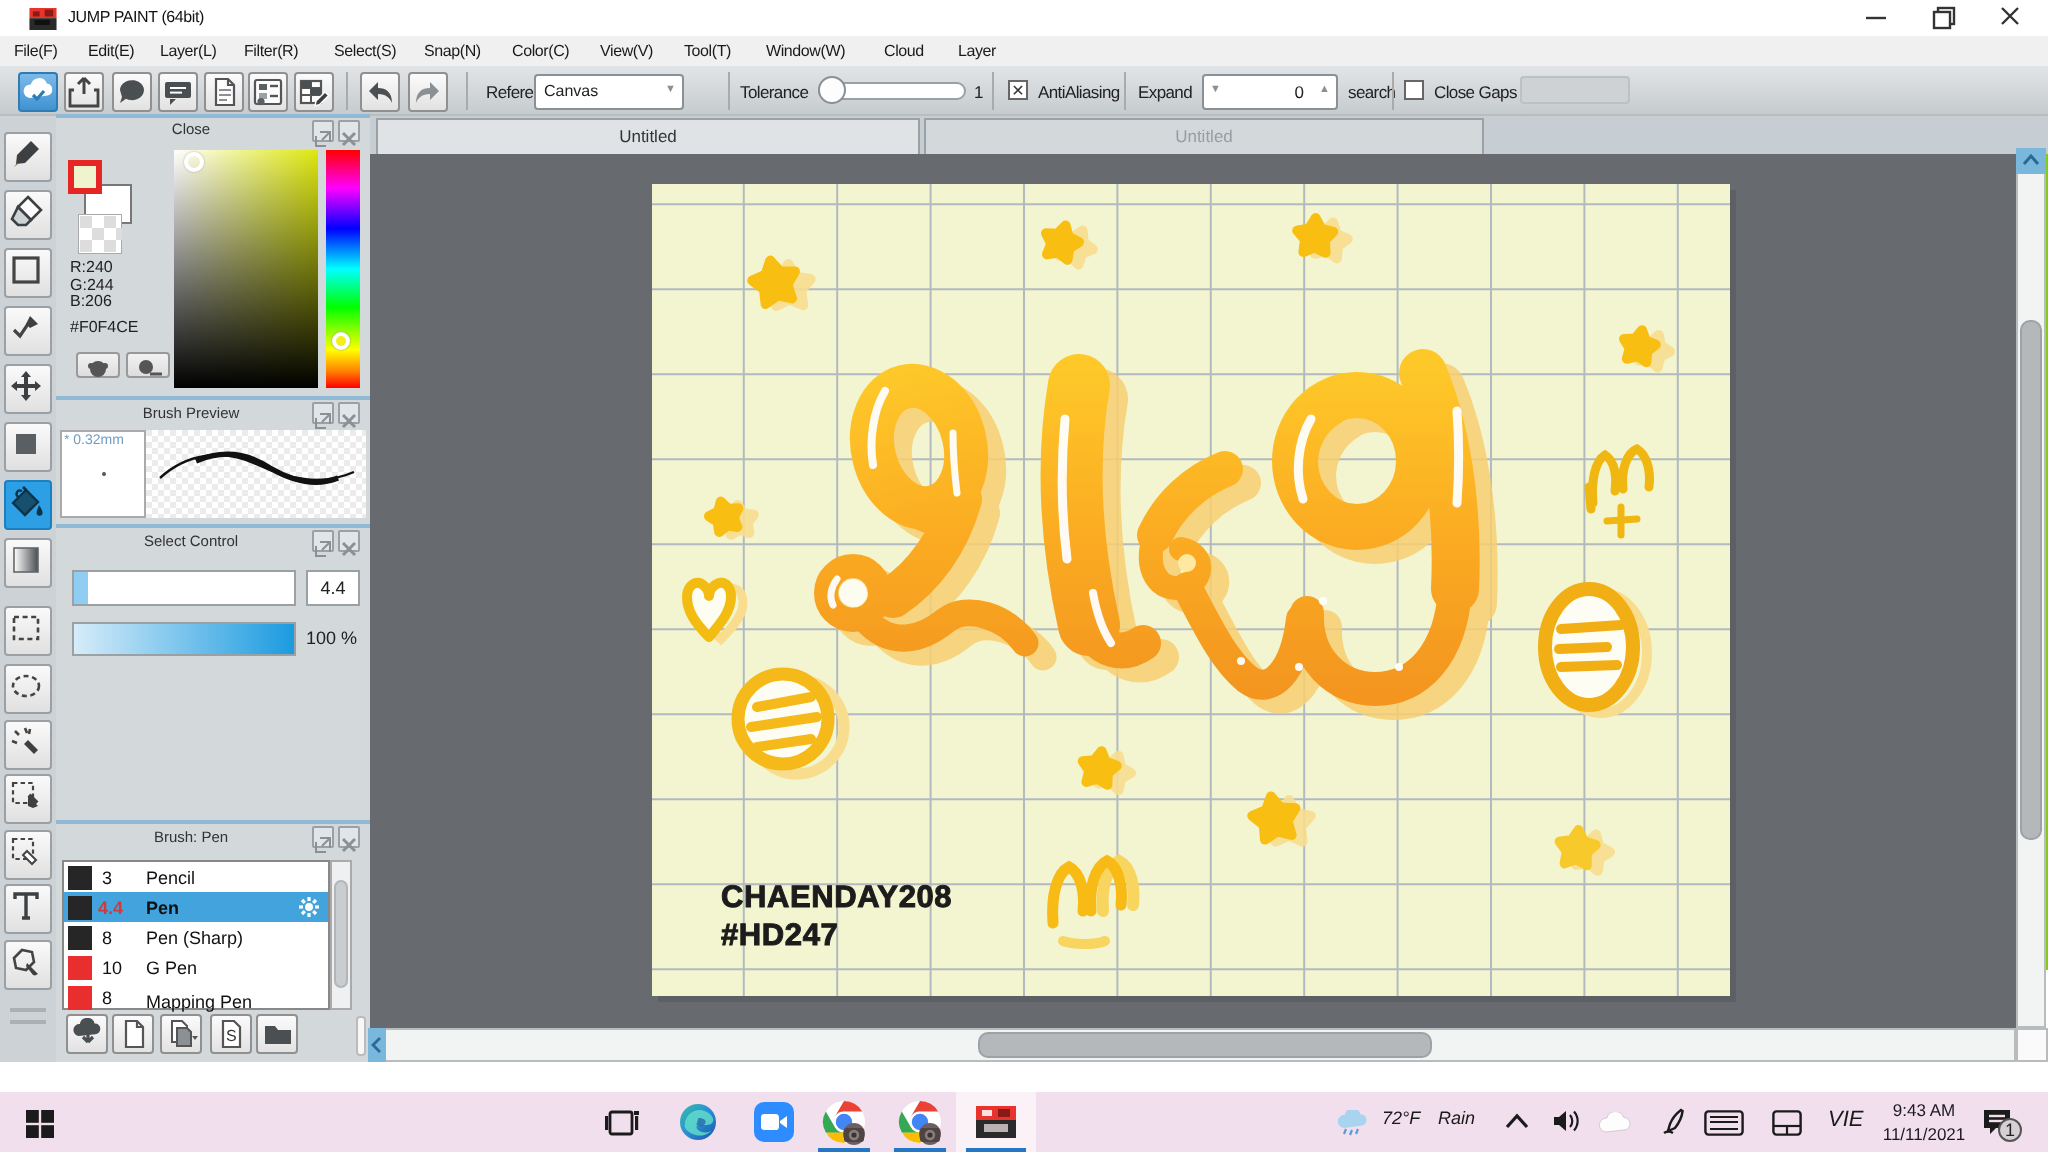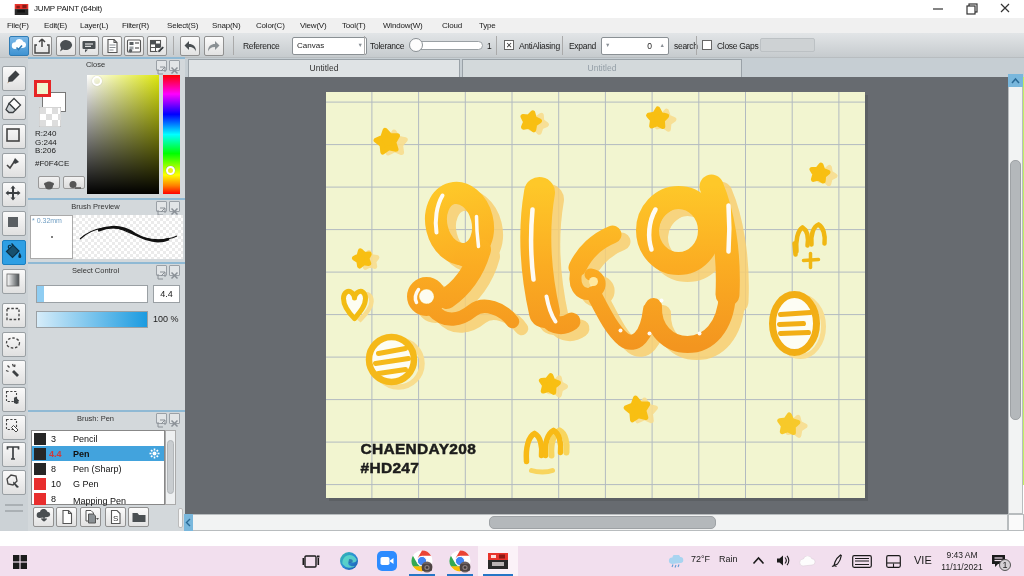--- a/index.html
+++ b/index.html
@@ -1,37 +1,37 @@
 <!DOCTYPE html>
 <html><head>
 <meta charset="utf-8">
 <style>
   * { margin:0; padding:0; box-sizing:border-box; }
   html,body { width:1024px; height:576px; overflow:hidden; font-family:"Liberation Sans", sans-serif; }
   .abs { position:absolute; }
-  #app { position:relative; width:1024px; height:485px; background:#bef264; }
+  #app { position:relative; width:1024px; height:485px; background:#84cc16; }
   .titlebar { left:0; top:0; width:1024px; height:18px; background:#ffffff; }
   .title-text { left:34px; top:4px; font-size:8px; letter-spacing:-0.2px; color:#111; }
   .menubar { left:0; top:18px; width:1024px; height:15px; background:#f0f0f0; }
   .menu-item { position:absolute; top:3px; font-size:8px; letter-spacing:-0.2px; color:#1a1a1a; }
   .toolbar { left:0; top:33px; width:1024px; height:25px; background:linear-gradient(#e2e5e7,#c6cbce); border-bottom:1px solid #b8bdc0; }
   .tbtn { position:absolute; top:3px; width:20px; height:20px; background:linear-gradient(#fbfbfb,#e2e2e2); border:1px solid #909090; border-radius:2px; }
   .tsep { position:absolute; top:3px; width:1px; height:19px; background:#aaaaaa; }
   .tlabel { position:absolute; top:8px; font-size:8.5px; letter-spacing:-0.3px; color:#222; }
   .leftstrip { left:0; top:58px; width:28px; height:473px; background:#ccd2d6; }
   .ltbtn { position:absolute; left:2px; width:24px; height:25px; background:linear-gradient(#fafafa,#e0e0e0); border:1px solid #9aa0a4; border-radius:2px; }
   .dock { left:28px; top:57px; width:157px; height:474px; background:#d3d8db; }
   .ptop { position:absolute; left:0; width:157px; height:2px; background:#8fb9d4; }
   .ptitle { position:absolute; left:0; width:135px; height:15px; font-size:7.5px; color:#333; text-align:center; }
   .picon { position:absolute; width:11px; height:11px; border:1px solid #9aa0a6; background:#e2e5e7; border-radius:1px; }
   .tabbar { left:185px; top:58px; width:839px; height:19px; background:#c6ced3; }
   .tab { position:absolute; top:1px; height:18px; border:1px solid #9aa2a8; border-bottom:none; font-size:8.5px; text-align:center; line-height:17px; }
   .statusbar { left:0; top:531px; width:1024px; height:15px; background:#dfe4e7; font-size:9px; color:#222; }
   .taskbar { left:0; top:546px; width:1024px; height:30px; background:#f2dfee; }
-  .trayicon { position:absolute; font-size:9px; color:#1a1a1a; }
+  .trayicon { position:absolute; font-size:9px; color:#1a1a1a;font-style:italic; }
   .pbtn { position:absolute; top:450px; width:21px; height:20px; background:linear-gradient(#fbfbfb,#e2e2e2); border:1px solid #909090; border-radius:2px; padding:1px; }
 </style>
 </head>
 <body>
 <div id="app">
 
   <div class="abs titlebar"></div>
   <svg class="abs" style="left:14px;top:4px" width="15" height="11" viewBox="0 0 16 13">
       <rect x="0" y="0" width="16" height="6" fill="#e8342c"></rect>
       <rect x="0" y="6" width="16" height="7" fill="#2a2a2a"></rect>
@@ -52,21 +52,21 @@
     <span class="menu-item" style="left:44px">Edit(E)</span>
     <span class="menu-item" style="left:80px">Layer(L)</span>
     <span class="menu-item" style="left:122px">Filter(R)</span>
     <span class="menu-item" style="left:167px">Select(S)</span>
     <span class="menu-item" style="left:212px">Snap(N)</span>
     <span class="menu-item" style="left:256px">Color(C)</span>
     <span class="menu-item" style="left:300px">View(V)</span>
     <span class="menu-item" style="left:342px">Tool(T)</span>
     <span class="menu-item" style="left:383px">Window(W)</span>
     <span class="menu-item" style="left:442px">Cloud</span>
-    <span class="menu-item" style="left:479px">Type</span>
+    <span class="menu-item" style="left:479px">Layer</span>
   </div>
 
   <div class="abs toolbar" id="toolbar">
     <div class="tbtn" style="left:9px;background:linear-gradient(#7db9e8,#3f93d2);border-color:#2f7cb5">
       <svg width="18" height="18" viewBox="0 0 18 18">
           <path d="M5 12 a3.4 3.4 0 0 1 .4-6.8 a4.2 4.2 0 0 1 8-0.4 a3 3 0 0 1 .4 5.9 z" fill="#fff"></path>
           <path d="M6.5 10.5 l2 2 l3.5-4" stroke="#2f7cb5" stroke-width="1.6" fill="none"></path>
         </svg>
     </div>
     <div class="tbtn" style="left:32px">
@@ -124,21 +124,21 @@
           <path d="M8 4 L3.5 8.5 L8 13 V10 C12 10, 14 12, 15 14.5 C15 9, 12 7, 8 7 Z" fill="#4a4f52"></path>
         </svg>
     </div>
     <div class="tbtn" style="left:204px">
       <svg width="18" height="18" viewBox="0 0 18 18">
           <path d="M10 4 L14.5 8.5 L10 13 V10 C6 10, 4 12, 3 14.5 C3 9, 6 7, 10 7 Z" fill="#8a9094"></path>
         </svg>
     </div>
     <div class="tsep" style="left:233px"></div>
     <div class="tlabel" style="left:243px">Reference</div>
-    <div style="position:absolute;left:292px;top:4px;width:75px;height:18px;background:#fff;border:1px solid #8a9094;border-radius:2px">
+    <div style="position:absolute;left:267px;top:4px;width:75px;height:18px;background:#fff;border:1px solid #8a9094;border-radius:2px">
       <span style="position:absolute;left:4px;top:3px;font-size:8px;color:#222">Canvas</span>
       <span style="position:absolute;right:3px;top:4px;font-size:5.5px;color:#8a9096">▼</span>
     </div>
     <div class="tsep" style="left:364px"></div>
     <div class="tlabel" style="left:370px">Tolerance</div>
     <div style="position:absolute;left:409px;top:8px;width:74px;height:9px;background:#fff;border:1px solid #9aa0a4;border-radius:5px"></div>
     <div style="position:absolute;left:409px;top:5px;width:14px;height:14px;background:#fdfdfd;border:1px solid #8a9094;border-radius:50%"></div>
     <div class="tlabel" style="left:487px">1</div>
     <div class="tsep" style="left:496px"></div>
     <div style="position:absolute;left:504px;top:7px;width:10px;height:10px;background:#fff;border:1px solid #666;font-size:8px;line-height:9px;text-align:center;color:#333">✕</div>

